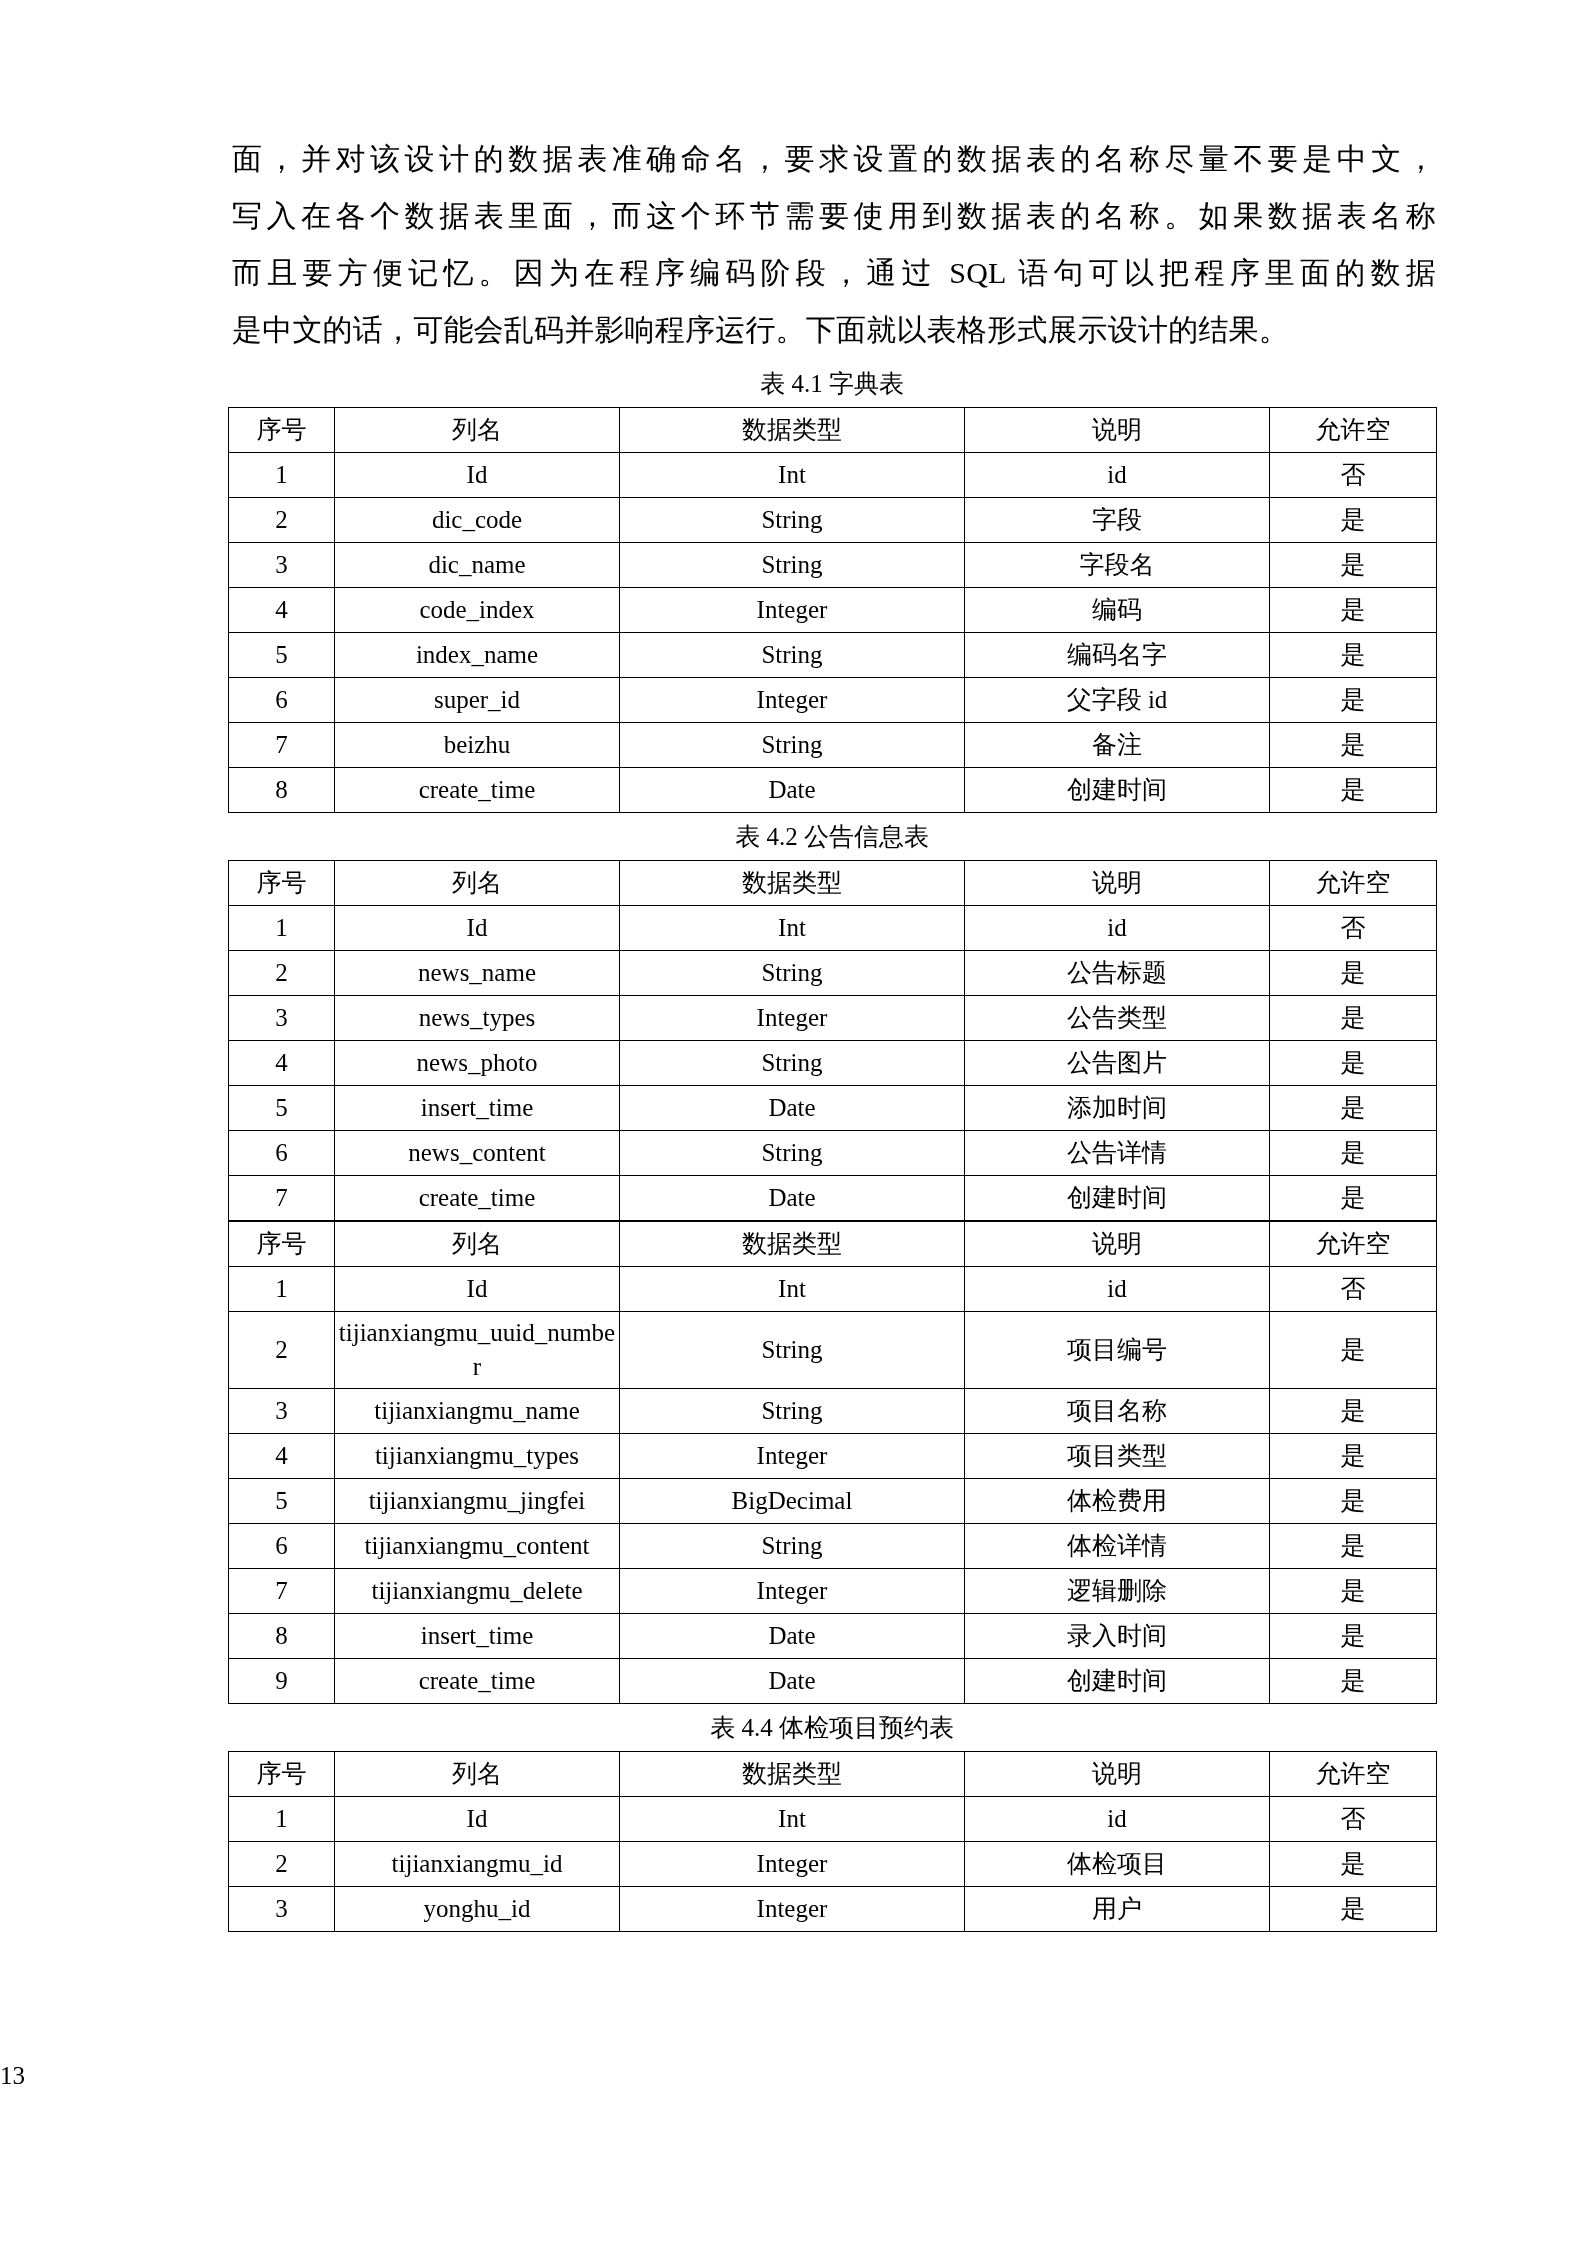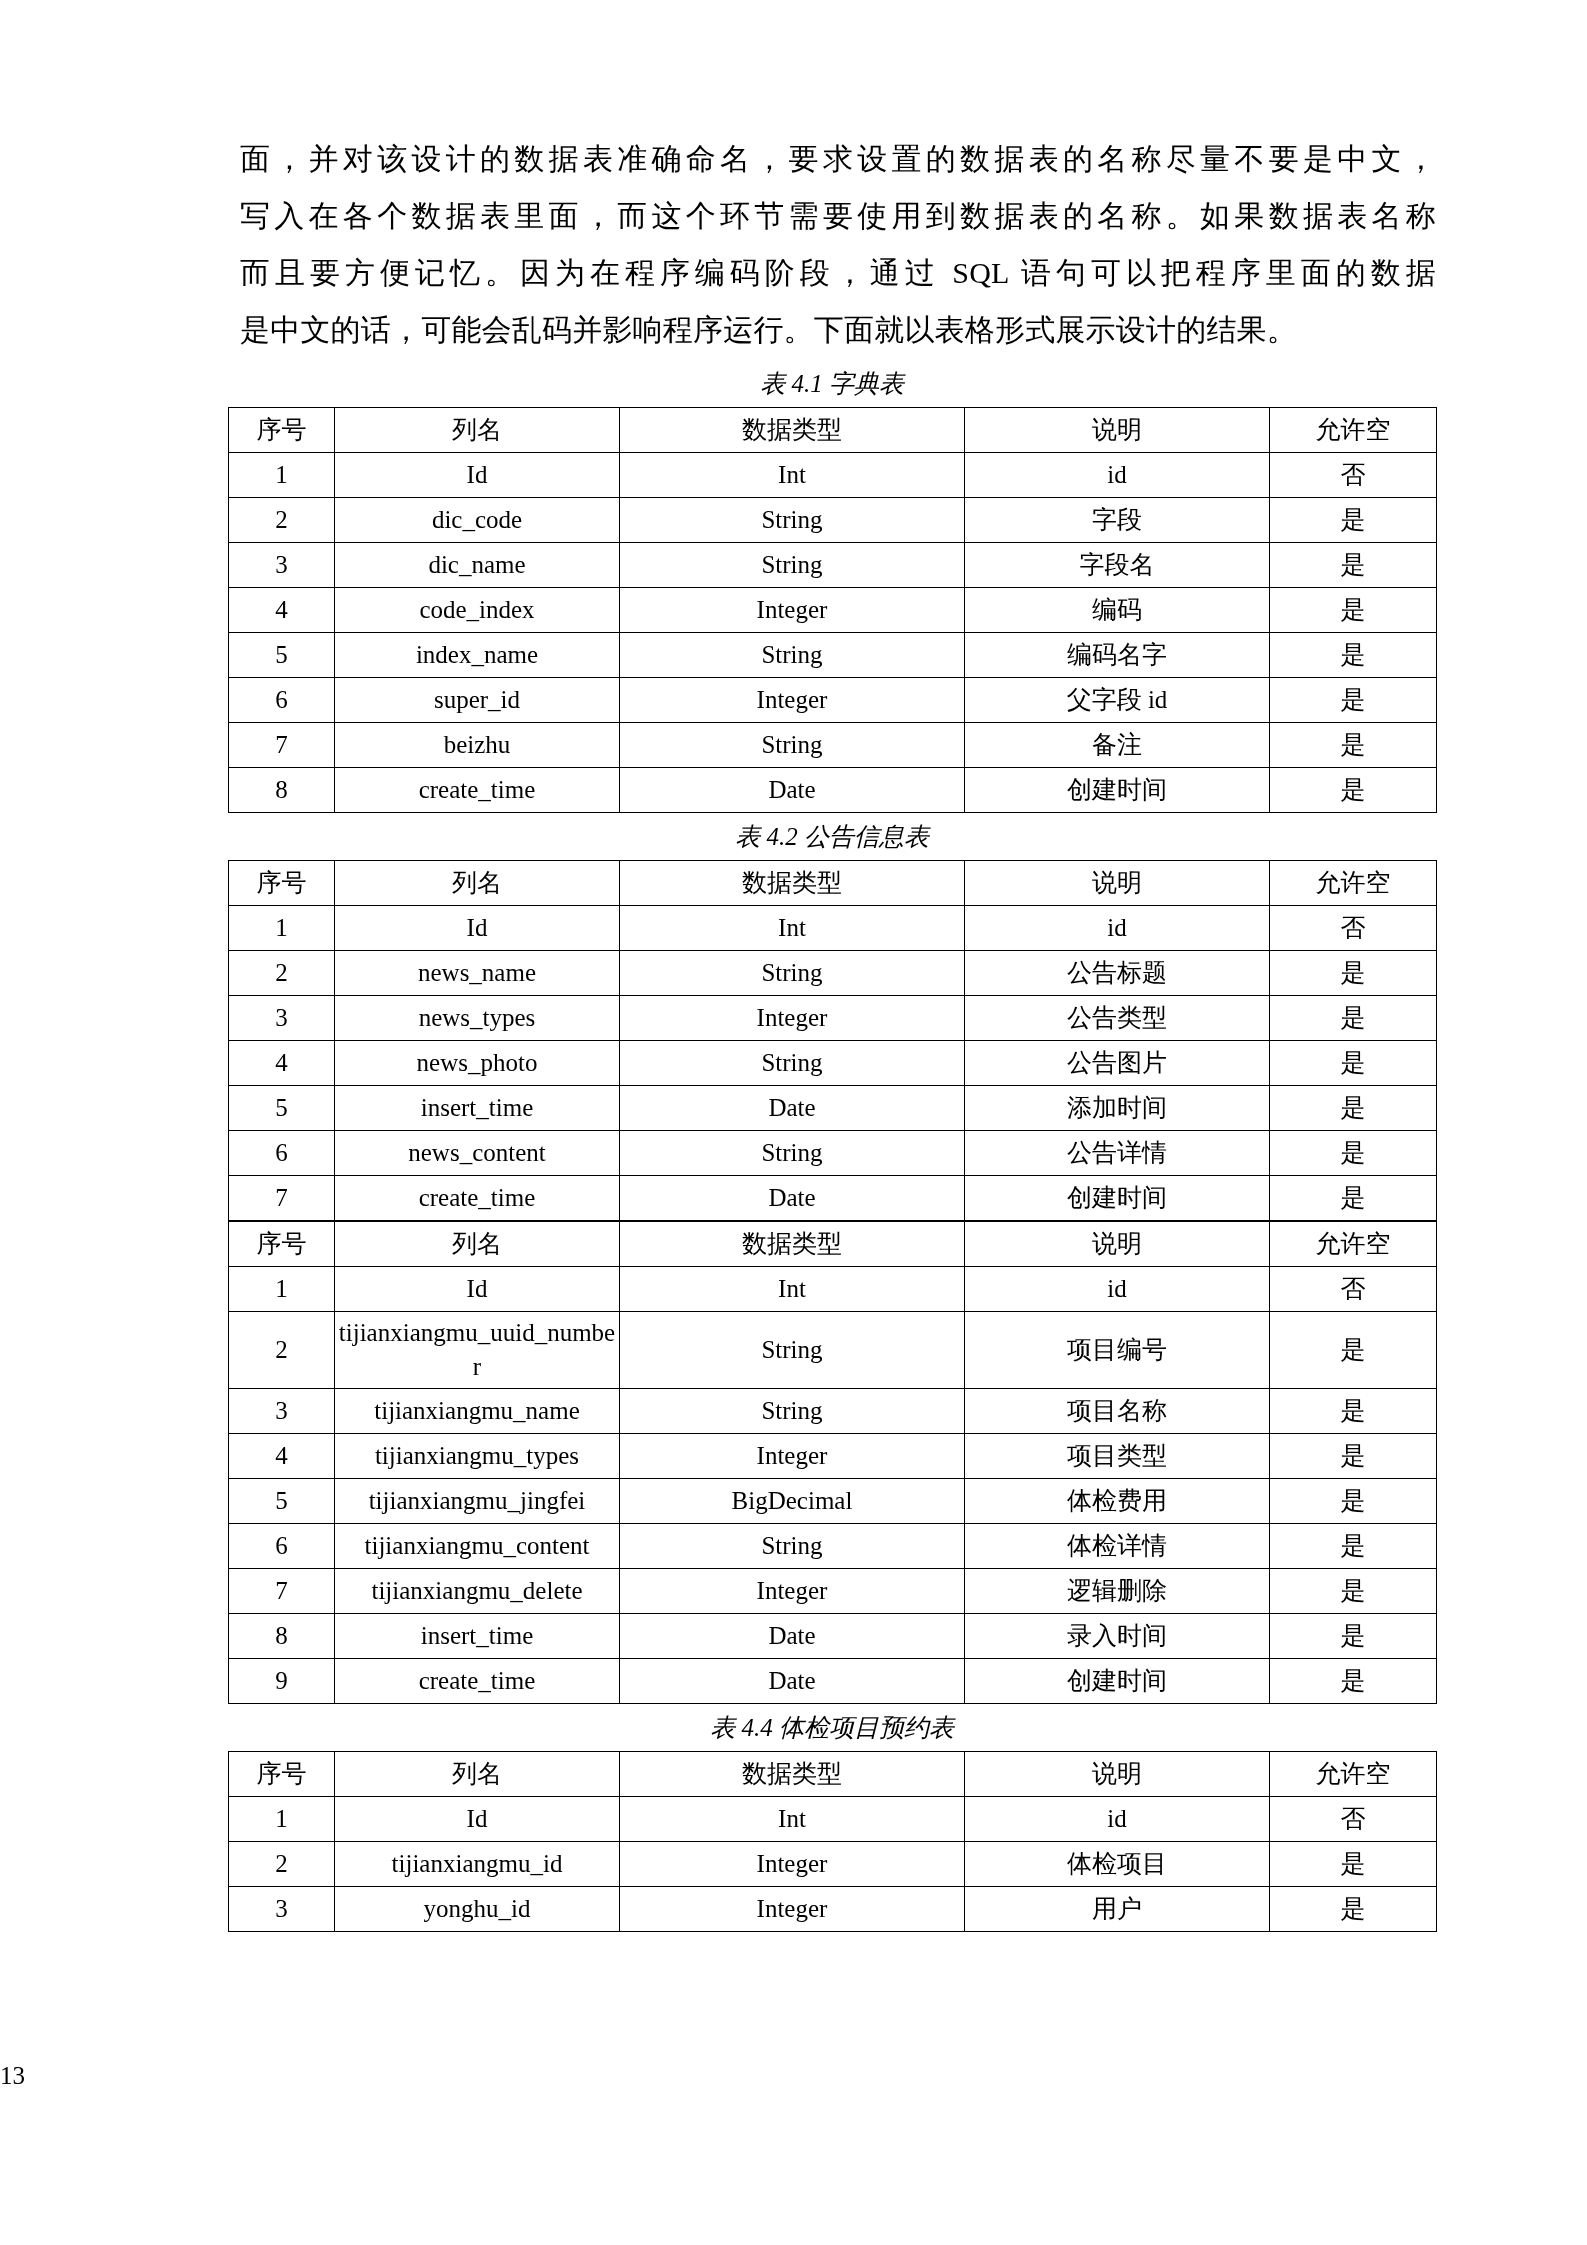--- a/index.html
+++ b/index.html
@@ -22,39 +22,38 @@
     left: 228px;
     top: 130px;
     width: 1208px;
   }
   .para {
     font-size: 30px;
     line-height: 57px;
     text-align: justify;
     text-justify: inter-character;
     letter-spacing: 0.2px;
-    margin: 0 0 6px 12px;
+    margin: 0 0 6px 4px;
     text-indent: 0;
   }
   .para-line {
     display: block;
     text-align: justify;
     text-align-last: justify;
     white-space: nowrap;
   }
   .para-line.last {
     text-align-last: left;
   }
   .tbl-caption {
     font-size: 25px;
     line-height: 40px;
     text-align: center;
     margin: 4px 0 3px 0;
     white-space: nowrap;
-    font-style: italic;
   }
   table.dbtable {
     border-collapse: collapse;
     width: 1208px;
     table-layout: fixed;
     margin: 0 16px 0 0;
     font-size: 25px;
   }
   table.dbtable td, table.dbtable th {
     border: 1.6px solid #000000;

